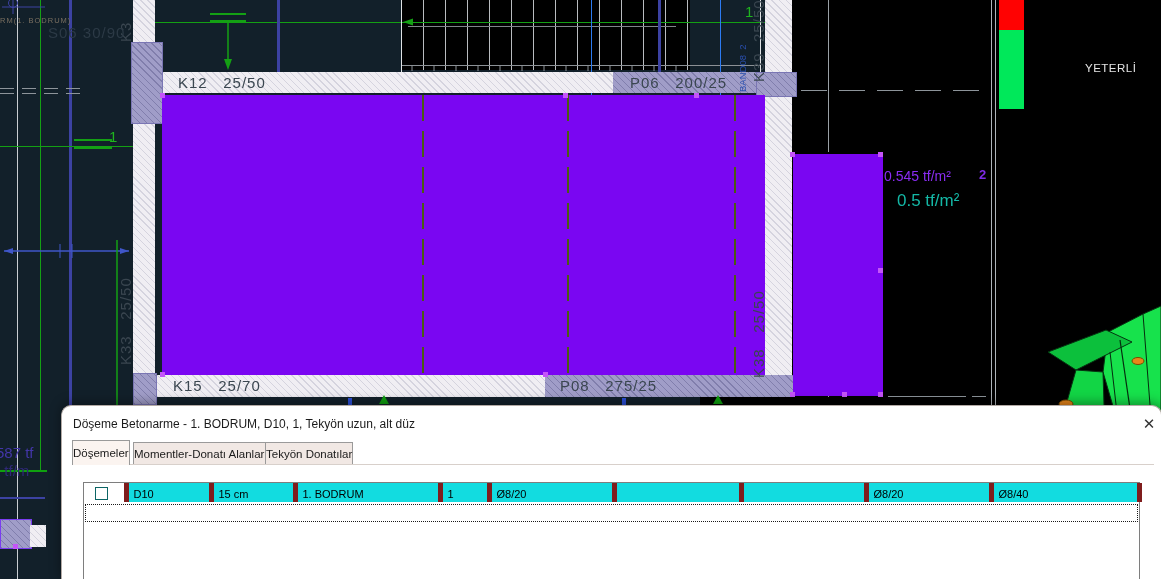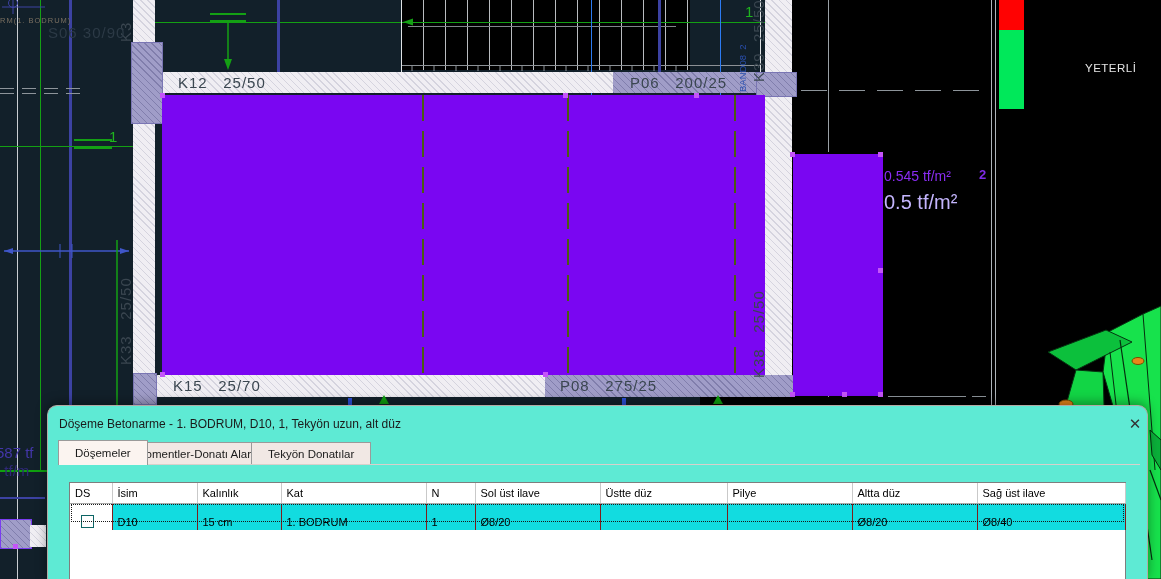--- a/index.html
+++ b/index.html
@@ -22,35 +22,35 @@
   .vl{width:1px;} .hl{height:1px;}
   .lbl{color:#3a4650;font-size:15px;white-space:pre;letter-spacing:1px;}
   .vlbl{white-space:pre;transform-origin:0 100%;transform:rotate(-90deg);line-height:20px;}
   .handle{width:5px;height:5px;background:#c455f8;}
   
   .legend-red{left:999px;top:0;width:25px;height:30px;background:#ff0202;}
   .legend-green{left:999px;top:30px;width:25px;height:79px;background:#00e85a;}
   .legend-txt{left:1085px;top:62px;color:#e4e4e4;font-size:11.5px;letter-spacing:.5px;}
   .divider{top:0;width:1px;height:579px;background:#aeb4b9;}
   
-  .dialog{left:47px;top:405px;width:1099px;height:174px;background:#5eead4;
+  .dialog{left:61px;top:405px;width:1099px;height:174px;background:#ffffff;
       border:1px solid #b3aaa5;border-bottom:none;border-radius:10px 10px 0 0;
       box-shadow:0 -2px 12px rgba(0,0,0,.4);z-index:10;}
   .dlg-title{left:11px;top:11px;font-size:12px;color:#1b1b1b;}
   .dlg-close{left:1076px;top:7px;width:22px;height:22px;font-size:15px;color:#333;
       text-align:center;line-height:22px;cursor:pointer;}
   .tab{top:36px;height:22px;font-size:11.5px;color:#1a1a1a;line-height:22px;
-      text-align:left;border:1px solid #9a9a9a;border-bottom:none;background:#f1e8e4;box-sizing:border-box;padding:0 16px;}
+      text-align:left;border:1px solid #9a9a9a;border-bottom:none;background:#f1e8e4;box-sizing:border-box;padding:0 0;}
   .tab.active{top:34px;height:25px;background:#fbf4f0;line-height:25px;z-index:2;}
   .tabline{left:12px;top:58px;width:1080px;height:1px;background:#d8d0cb;}
   .grid{left:21px;top:76px;width:1055px;height:98px;background:#fff;border:1px solid #7e7e7e;}
   table.tbl{border-collapse:collapse;table-layout:fixed;width:1055px;font-size:11px;color:#000;}
   table.tbl th{font-weight:normal;text-align:left;padding:3px 4px 3px 5px;height:14px;
       border-right:1px solid #c9c9c9;border-bottom:1px solid #a8a8a8;white-space:nowrap;overflow:hidden;}
-  table.tbl td{padding:10px 4px 1px 5px;height:15px;border-right:1px solid #7f1d1d;white-space:nowrap;overflow:hidden;}
+  table.tbl td{padding:3px 4px 1px 5px;height:15px;border-right:5px solid #7f1d1d;white-space:nowrap;overflow:hidden;}
   tr.sel td{background:#12dce0;}
   tr.sel td.dscell{background:#fff;}
   tr.r2 td{color:#d53232;text-decoration:underline;}
   tr.r2 td.dscell{text-decoration:none;}
   .focusbox{left:1px;top:21px;width:1051px;height:16px;border:1px dotted #1a1a1a;pointer-events:none;}
   .cb{display:inline-block;width:11px;height:11px;background:#fff;vertical-align:middle;margin-left:6px;}
   .cb.un{border:1.5px solid #0c6565;}
   .cb.ck{border:1.5px solid #000;
      background-image:linear-gradient(45deg,transparent 43%,#000 43% 57%,transparent 57%),
                       linear-gradient(-45deg,transparent 43%,#000 43% 57%,transparent 57%);}
@@ -130,21 +130,21 @@
   <div class="abs lbl vlbl" style="left:136px;top:345px;">K33   25/50</div>
   <div class="abs lbl vlbl" style="left:769px;top:358px;">K38   25/50</div>
   <div class="abs lbl vlbl" style="left:769px;top:62px;">K39  25/50</div>
   <div class="abs lbl vlbl" style="left:136px;top:22px;">K3</div>
 
   <div class="abs vlbl" style="left:1px;top:418px;color:#2a4fae;font-size:9.5px;">BAND01</div>
   <div class="abs vlbl" style="left:753px;top:72px;color:#2a4fae;font-size:9.5px;">BAND08  2</div>
   <div class="abs" style="left:0;top:16px;color:#7a6f60;font-size:7.5px;letter-spacing:1px;">RM(1. BODRUM)</div>
   <div class="abs" style="left:48px;top:24px;color:#2c3a46;font-size:15px;letter-spacing:1px;">S06 30/90</div>
   <div class="abs" style="left:884px;top:168px;color:#8a2cf2;font-size:14px;">0.545 tf/m²</div>
-  <div class="abs" style="left:884px;top:191px;color:#c4b5fd;font-size:20px;">0.5 tf/m²</div>
+  <div class="abs" style="left:884px;top:191px;color:#14b8a6;font-size:17px;padding-left:13px;">0.5 tf/m²</div>
   <div class="abs" style="left:-4px;top:444px;color:#4336a8;font-size:15px;">587 tf</div>
   <div class="abs" style="left:-4px;top:462px;color:#2f2878;font-size:15px;">t tf/m</div>
   <div class="abs" style="left:979px;top:167px;color:#7f2be8;font-size:13px;font-weight:bold;">2</div>
   <div class="abs" style="left:109px;top:128px;color:#1fb41f;font-size:15px;">1</div>
   <div class="abs" style="left:745px;top:3px;color:#1fb41f;font-size:15px;">1</div>
 
   <svg class="overlay" width="1161" height="579" viewBox="0 0 1161 579">
 
     <circle cx="13" cy="3" r="4.5" fill="none" stroke="#3c42a2"></circle>
     <line x1="13" y1="0" x2="13" y2="14" stroke="#3c42a2"></line>
@@ -226,32 +226,20 @@
             <col style="width:84px">
             <col style="width:145px">
           <col style="width:49px">
             <col style="width:125px">
             <col style="width:127px">
             <col style="width:125px">
           <col style="width:125px">
             <col style="width:148px">
         </colgroup>
         <tbody>
-            <tr>
-          <th>DS</th>
-          <th>İsim</th>
-          <th>Kalınlık</th>
-          <th>Kat</th>
-          <th>N</th>
-          <th>Sol üst ilave</th>
-          <th>Üstte düz</th>
-          <th>Pilye</th>
-          <th>Altta düz</th>
-          <th>Sağ üst ilave</th>
-        </tr>
         <tr class="sel">
           <td class="dscell"><span class="cb un"></span></td>
           <td>D10</td>
           <td>15 cm</td>
           <td>1. BODRUM</td>
           <td>1</td>
           <td>Ø8/20</td>
           <td></td>
           <td></td>
           <td>Ø8/20</td>

